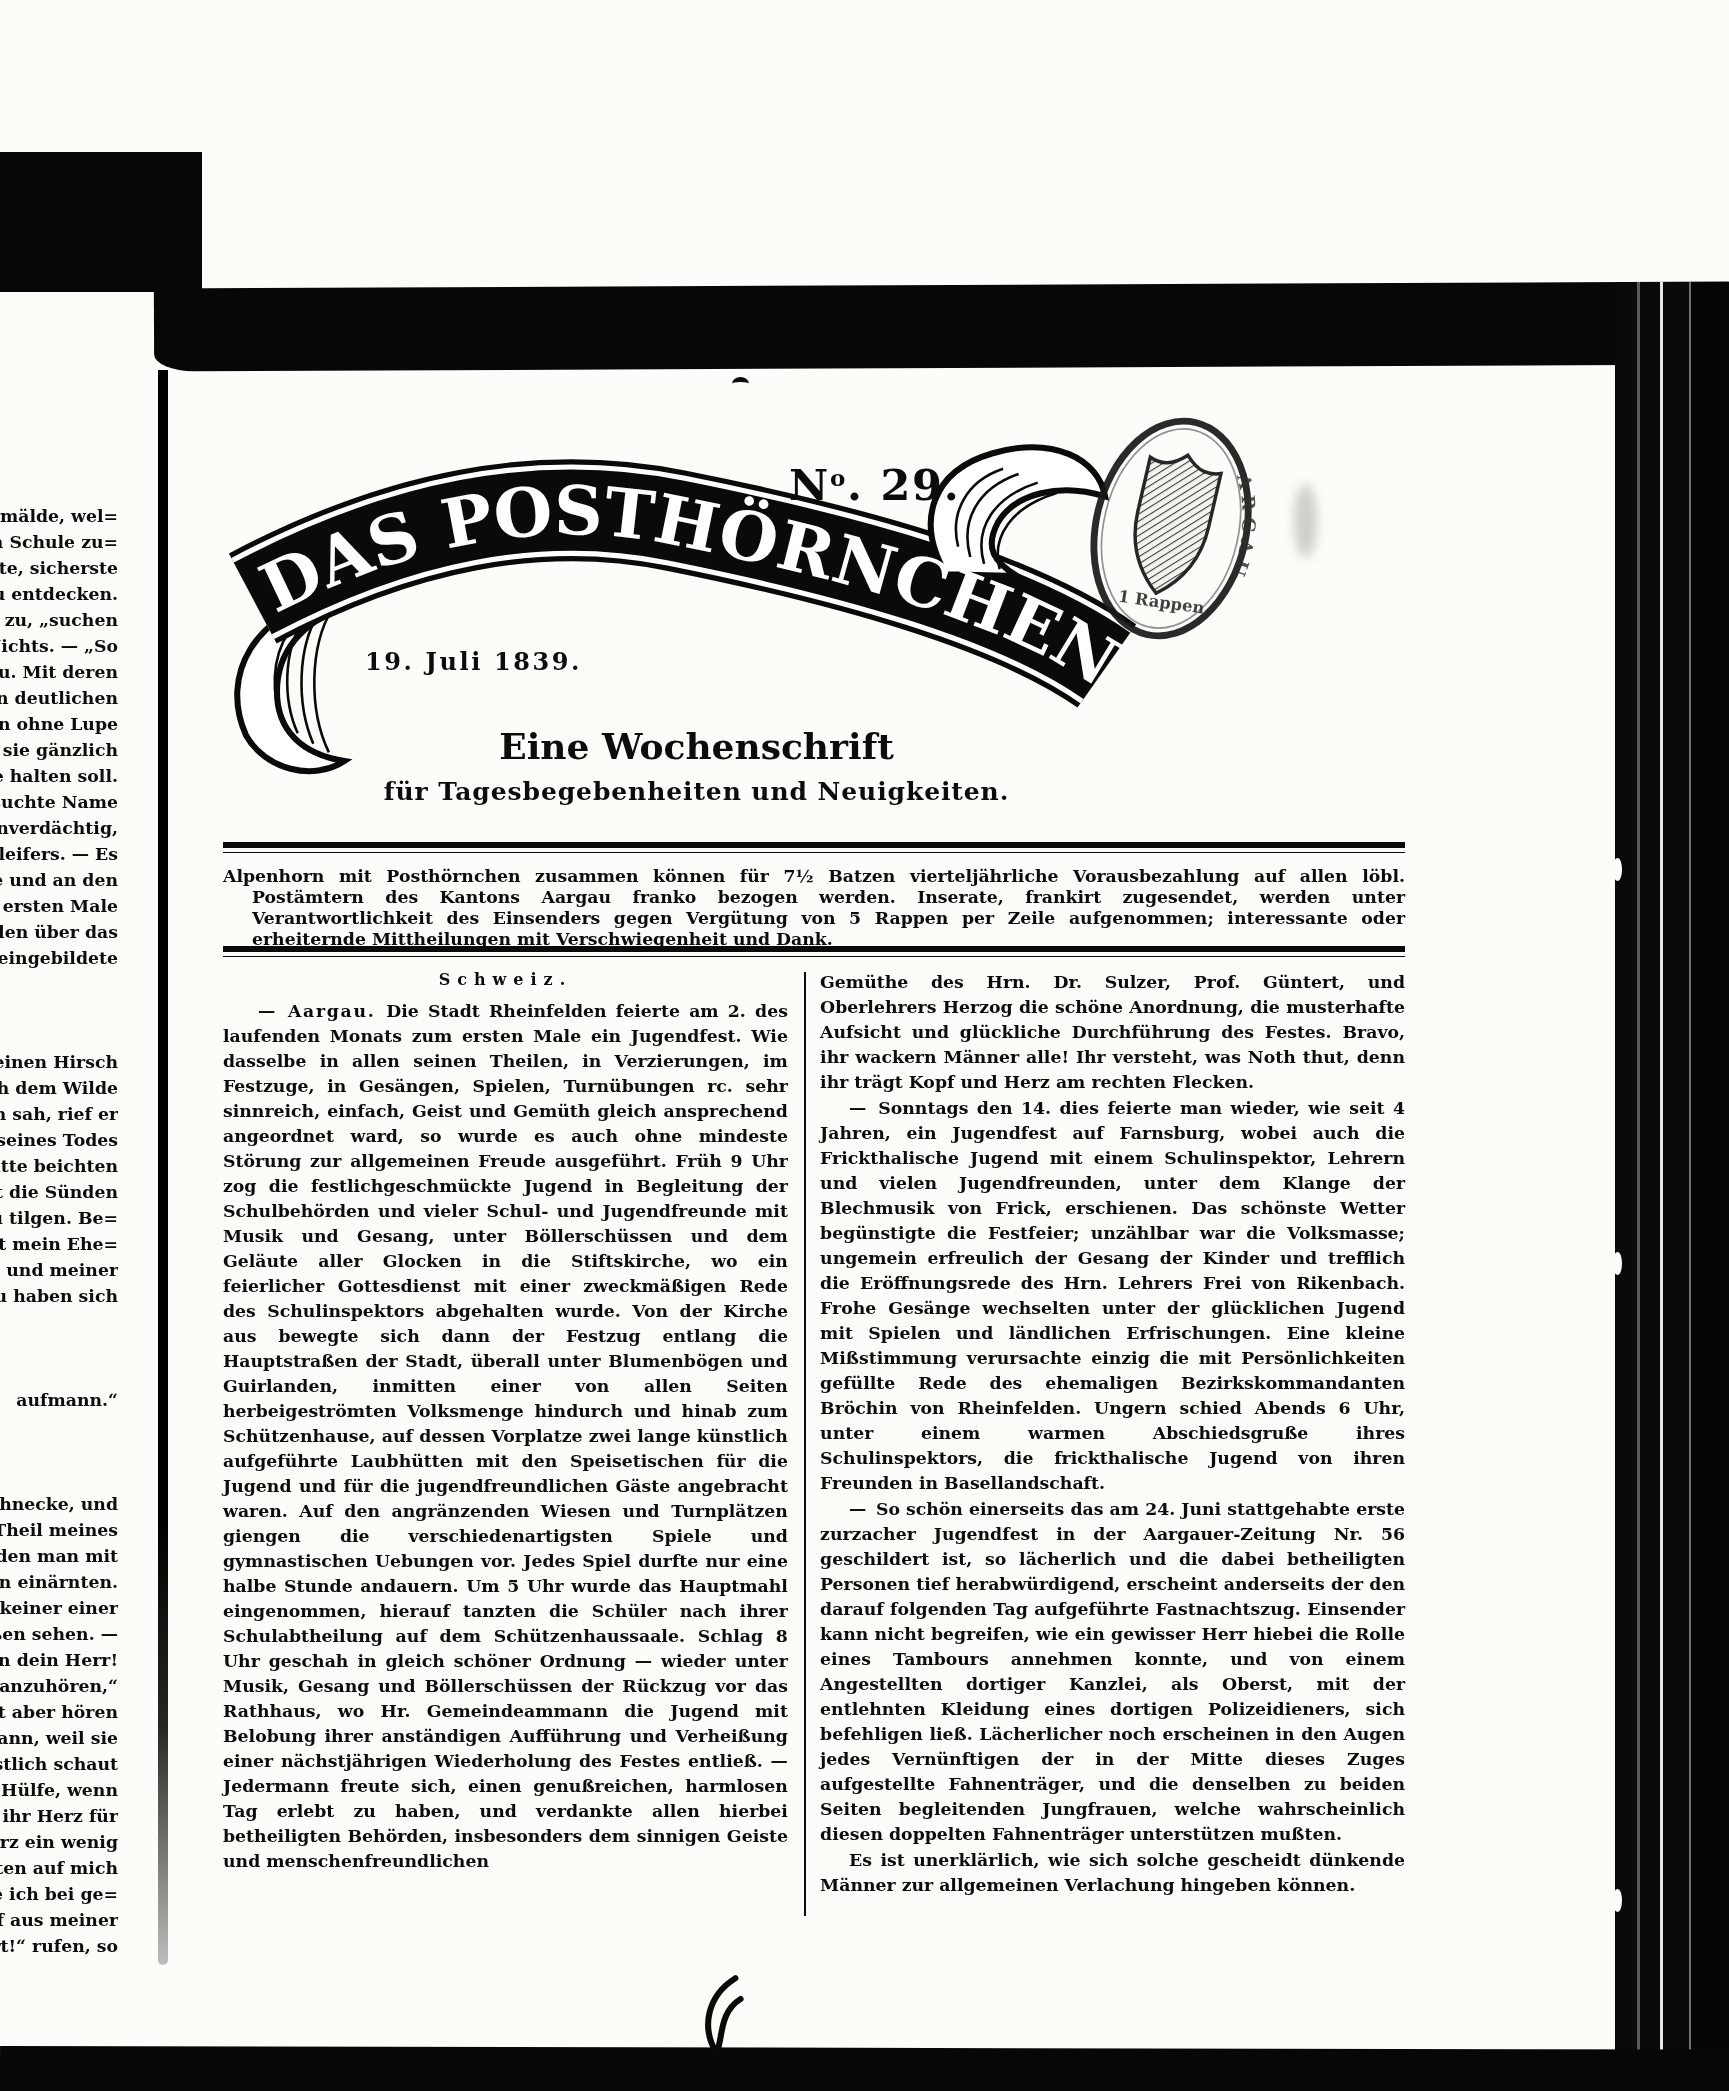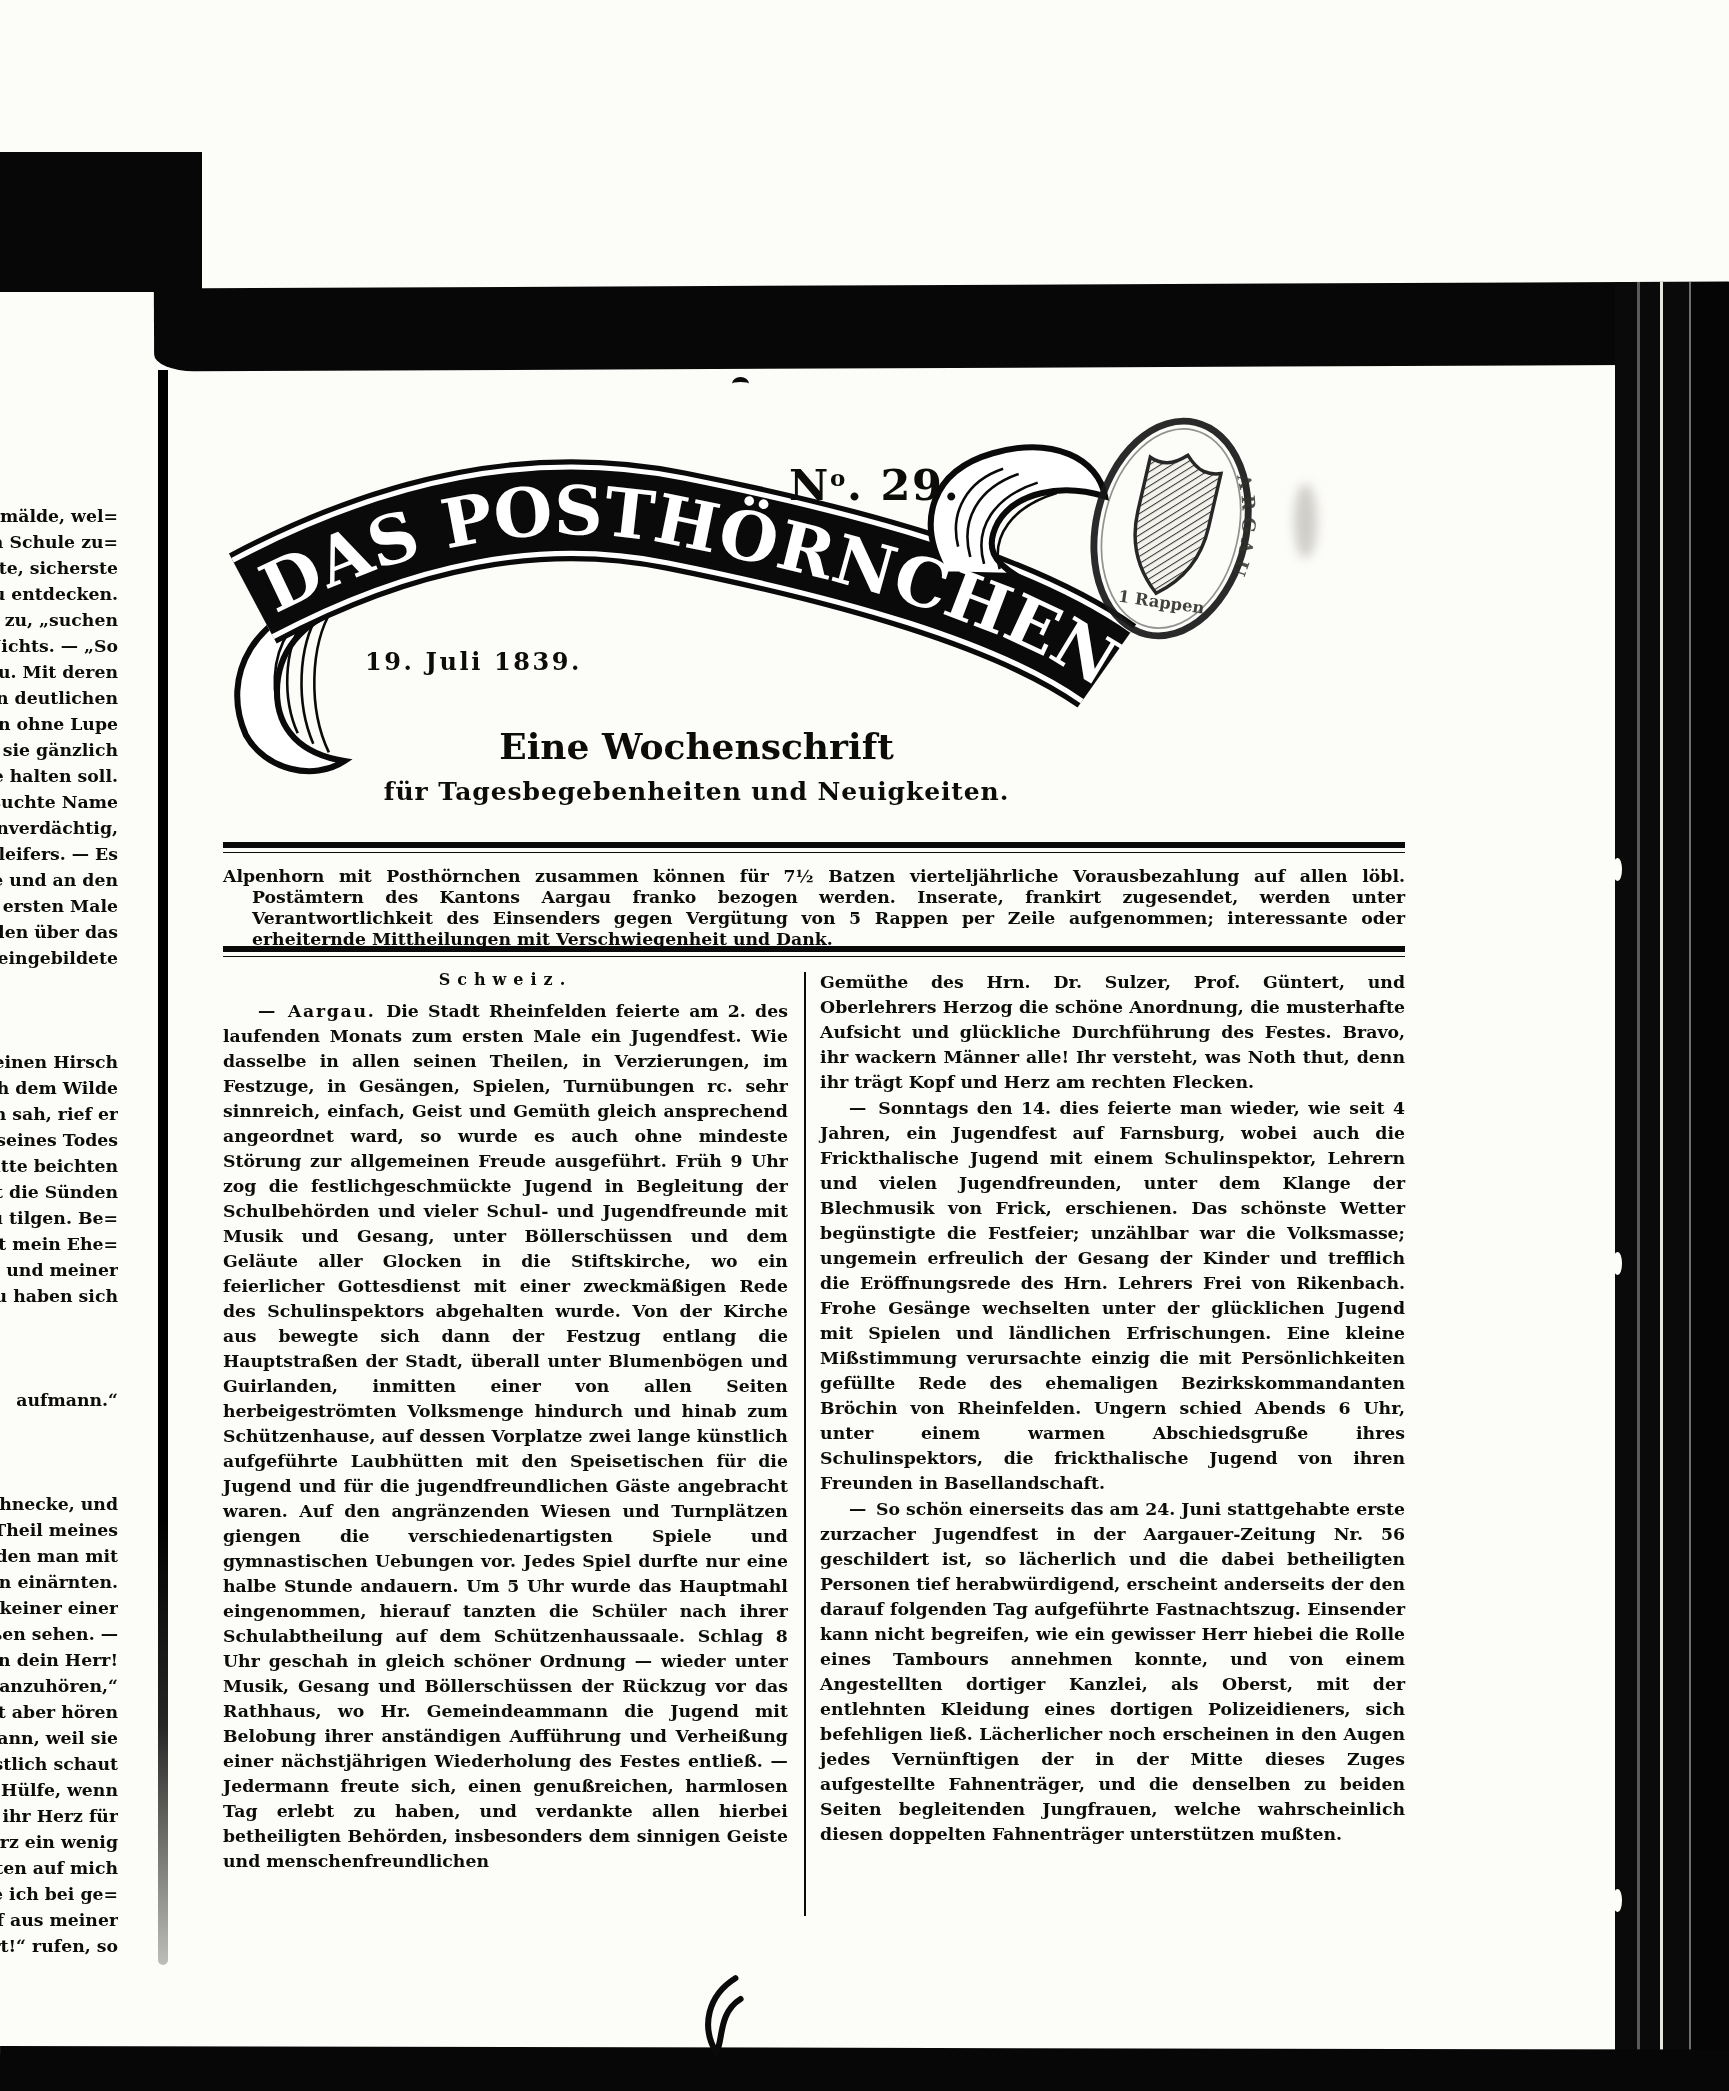--- a/index.html
+++ b/index.html
@@ -334,15 +334,16 @@
     <div id="section-subheading">Schweiz.</div>
     <div>
         <p class="para"><span class="lead">— Aargau. </span><span>Die Stadt Rheinfelden feierte am 2. des laufenden Monats zum ersten Male ein Jugendfest. Wie dasselbe in allen seinen Theilen, in Verzierungen, im Festzuge, in Gesängen, Spielen, Turnübungen rc. sehr sinnreich, einfach, Geist und Gemüth gleich ansprechend angeordnet ward, so wurde es auch ohne mindeste Störung zur allgemeinen Freude ausgeführt. Früh 9 Uhr zog die festlichgeschmückte Jugend in Begleitung der Schulbehörden und vieler Schul- und Jugendfreunde mit Musik und Gesang, unter Böllerschüssen und dem Geläute aller Glocken in die Stiftskirche, wo ein feierlicher Gottesdienst mit einer zweckmäßigen Rede des Schulinspektors abgehalten wurde. Von der Kirche aus bewegte sich dann der Festzug entlang die Hauptstraßen der Stadt, überall unter Blumenbögen und Guirlanden, inmitten einer von allen Seiten herbeigeströmten Volksmenge hindurch und hinab zum Schützenhause, auf dessen Vorplatze zwei lange künstlich aufgeführte Laubhütten mit den Speisetischen für die Jugend und für die jugendfreundlichen Gäste angebracht waren. Auf den angränzenden Wiesen und Turnplätzen giengen die verschiedenartigsten Spiele und gymnastischen Uebungen vor. Jedes Spiel durfte nur eine halbe Stunde andauern. Um 5 Uhr wurde das Hauptmahl eingenommen, hierauf tanzten die Schüler nach ihrer Schulabtheilung auf dem Schützenhaussaale. Schlag 8 Uhr geschah in gleich schöner Ordnung — wieder unter Musik, Gesang und Böllerschüssen der Rückzug vor das Rathhaus, wo Hr. Gemeindeammann die Jugend mit Belobung ihrer anständigen Aufführung und Verheißung einer nächstjährigen Wiederholung des Festes entließ. — Jedermann freute sich, einen genußreichen, harmlosen Tag erlebt zu haben, und verdankte allen hierbei betheiligten Behörden, insbesonders dem sinnigen Geiste und menschenfreundlichen</span></p>
       </div>
   </div>
   <div id="col-divider"></div>
   <div id="col-right">
       <p class="para"><span>Gemüthe des Hrn. Dr. Sulzer, Prof. Güntert, und Oberlehrers Herzog die schöne Anordnung, die musterhafte Aufsicht und glückliche Durchführung des Festes. Bravo, ihr wackern Männer alle! Ihr versteht, was Noth thut, denn ihr trägt Kopf und Herz am rechten Flecken.</span></p>
       <p class="para"><span class="lead">— </span><span>Sonntags den 14. dies feierte man wieder, wie seit 4 Jahren, ein Jugendfest auf Farnsburg, wobei auch die Frickthalische Jugend mit einem Schulinspektor, Lehrern und vielen Jugendfreunden, unter dem Klange der Blechmusik von Frick, erschienen. Das schönste Wetter begünstigte die Festfeier; unzählbar war die Volksmasse; ungemein erfreulich der Gesang der Kinder und trefflich die Eröffnungsrede des Hrn. Lehrers Frei von Rikenbach. Frohe Gesänge wechselten unter der glücklichen Jugend mit Spielen und ländlichen Erfrischungen. Eine kleine Mißstimmung verursachte einzig die mit Persönlichkeiten gefüllte Rede des ehemaligen Bezirkskommandanten Bröchin von Rheinfelden. Ungern schied Abends 6 Uhr, unter einem warmen Abschiedsgruße ihres Schulinspektors, die frickthalische Jugend von ihren Freunden in Basellandschaft.</span></p>
       <p class="para"><span class="lead">— </span><span>So schön einerseits das am 24. Juni stattgehabte erste zurzacher Jugendfest in der Aargauer-Zeitung Nr. 56 geschildert ist, so lächerlich und die dabei betheiligten Personen tief herabwürdigend, erscheint anderseits der den darauf folgenden Tag aufgeführte Fastnachtszug. Einsender kann nicht begreifen, wie ein gewisser Herr hiebei die Rolle eines Tambours annehmen konnte, und von einem Angestellten dortiger Kanzlei, als Oberst, mit der entlehnten Kleidung eines dortigen Polizeidieners, sich befehligen ließ. Lächerlicher noch erscheinen in den Augen jedes Vernünftigen der in der Mitte dieses Zuges aufgestellte Fahnenträger, und die denselben zu beiden Seiten begleitenden Jungfrauen, welche wahrscheinlich diesen doppelten Fahnenträger unterstützen mußten.</span></p>
+      <p class="para"><span>Es ist unerklärlich, wie sich solche gescheidt dünkende Männer zur allgemeinen Verlachung hingeben können.</span></p>
     </div>
 </div>
 
 
 </body></html>

